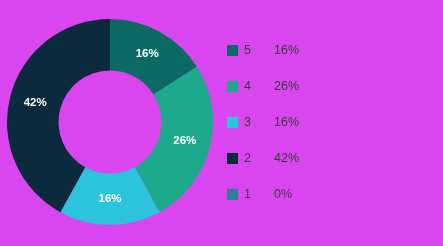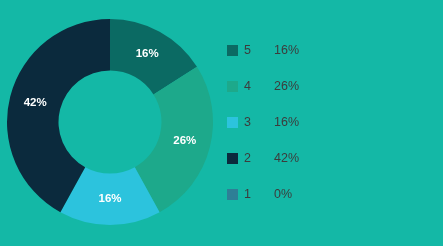--- a/index.html
+++ b/index.html
@@ -4,21 +4,21 @@
 <style>
   html, body {
     margin: 0;
     padding: 0;
     background: #ffffff;
   }
   #page {
     position: relative;
     width: 443px;
     height: 246px;
-    background: #14b8a6;
+    background: #d946ef;
     font-family: "Liberation Sans", sans-serif;
     overflow: hidden;
   }
   #donut-wrap {
     position: absolute;
     left: 5px;
     top: 17px;
     width: 210px;
     height: 210px;
   }

